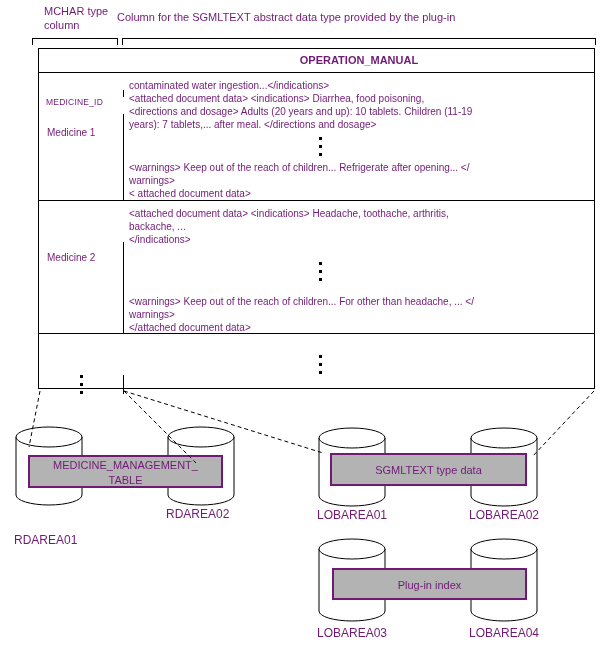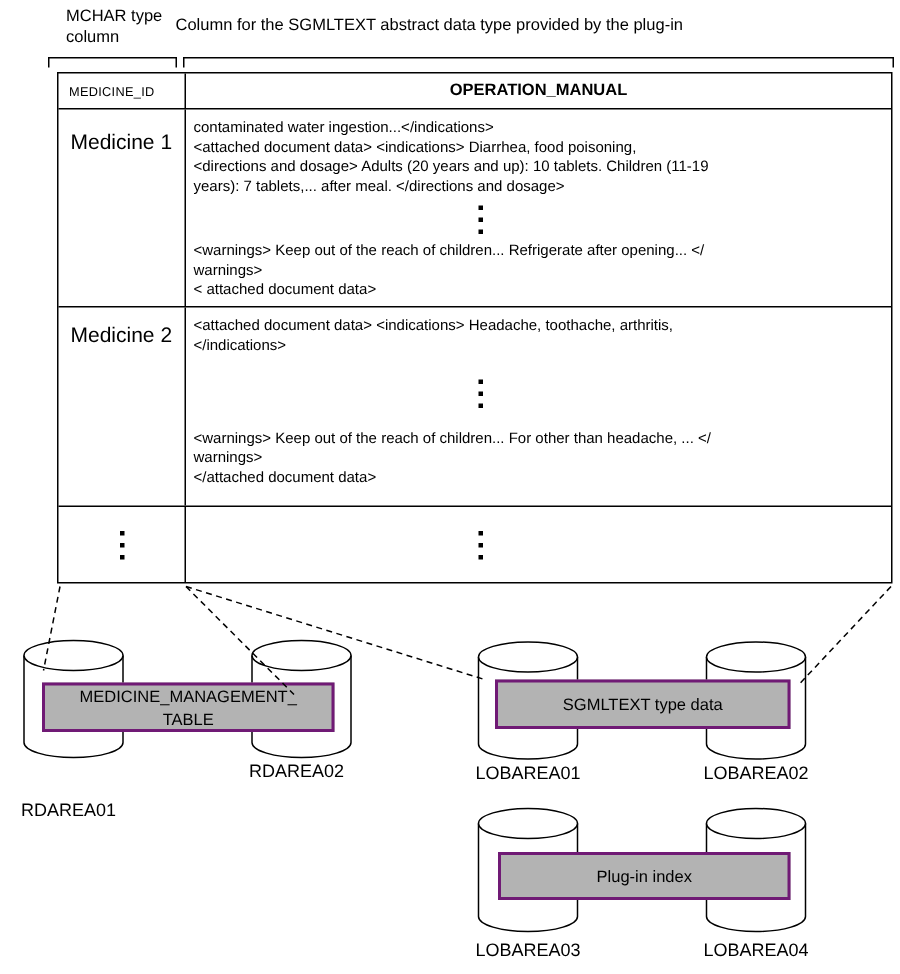--- a/index.html
+++ b/index.html
@@ -1,41 +1,41 @@
 <!DOCTYPE html>
 <html><head>
 <meta charset="utf-8">
 <style>
   html,body { margin:0; padding:0; background:#fff; }
   .stage { position:relative; width:600px; height:649px; background:#ffffff;
-           font-family:"Liberation Sans", sans-serif; color:#000000; overflow:hidden; }
+           font-family:"Liberation Sans", sans-serif; color:#701a75; overflow:hidden; }
   .abs { position:absolute; }
 
   
   .mchar-label { left:44px; top:4px; font-size:11px; line-height:14px; }
   .plugin-label { left:117px; top:11px; width:470px; font-size:11px; }
 
   
   .bracket { height:7px; border-top:1px solid #000; border-left:1px solid #000; border-right:1px solid #000; box-sizing:border-box; }
   .bracket-left  { left:32px;  top:38px; width:86px; }
   .bracket-right { left:122px; top:38px; width:474px; }
 
   
   .dtable { left:38px; top:48px; width:557px; height:341px; border:1px solid #000;
             box-sizing:border-box; display:flex; flex-direction:column; }
   .trow { display:flex; border-bottom:1px solid #000; box-sizing:border-box; }
   .trow.last { border-bottom:none; flex:1; }
-  .cell-left { width:85px; flex:none; border-right:1px solid #000; box-sizing:border-box; }
+  .cell-left { width:85px; flex:none; border-right:1px solid #000; box-sizing:border-box;margin-top:41px; }
   .cell-right { flex:1; padding:6px 4px 0 5px; overflow:hidden; }
   .hrow { height:24px; }
   .hrow .cell-left { font-size:8.5px; letter-spacing:0.2px; padding:7px 0 0 7px; }
   .hrow .cell-right { text-align:center; font-size:11px; padding:5px 0 0 0;font-weight:bold; }
   .row1 { height:132px; }
   .row2 { height:133px; }
-  .rowid { display:block; font-size:14px; padding:13px 0 0 8px; }
+  .rowid { display:block; font-size:10px; padding:13px 0 0 8px; }
   .row2 .rowid { padding-top:10px; }
   .line { font-size:10px; line-height:13px; white-space:nowrap; }
 
   
   .vdots { display:flex; flex-direction:column; gap:5px; width:3px; }
   .vdots .dot { width:3px; height:3px; background:#000; }
   .cell-right .vdots { margin:6px 0 5px 190px; }
   .row2 .cell-right .vdots { margin:16px 0 14px 190px; }
   .trow.last .cell-left  { display:flex; align-items:center; justify-content:center; }
   .trow.last .cell-right { display:flex; align-items:center; padding:0; }
@@ -91,20 +91,21 @@
         <div class="line">&lt; attached document data&gt;</div>
       </div>
     </div>
 
     <div class="trow row2">
       <div class="cell-left">
         <span class="rowid">Medicine 2</span>
       </div>
       <div class="cell-right">
         <div class="line">&lt;attached document data&gt; &lt;indications&gt; Headache, toothache, arthritis,</div>
+        <div class="line">backache, ...</div>
         <div class="line">&lt;/indications&gt;</div>
         <div class="vdots">
             <div class="dot"></div>
             <div class="dot"></div>
             <div class="dot"></div>
           </div>
         <div class="line">&lt;warnings&gt; Keep out of the reach of children... For other than headache, ... &lt;/</div>
         <div class="line">warnings&gt;</div>
         <div class="line">&lt;/attached document data&gt;</div>
       </div>

